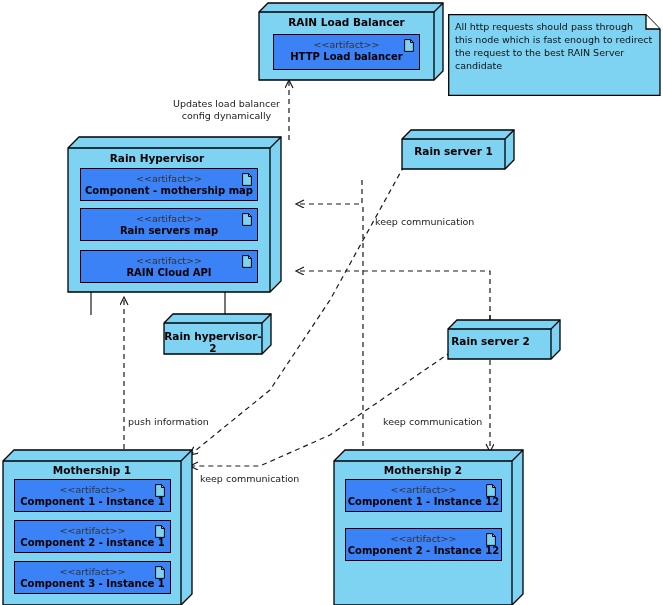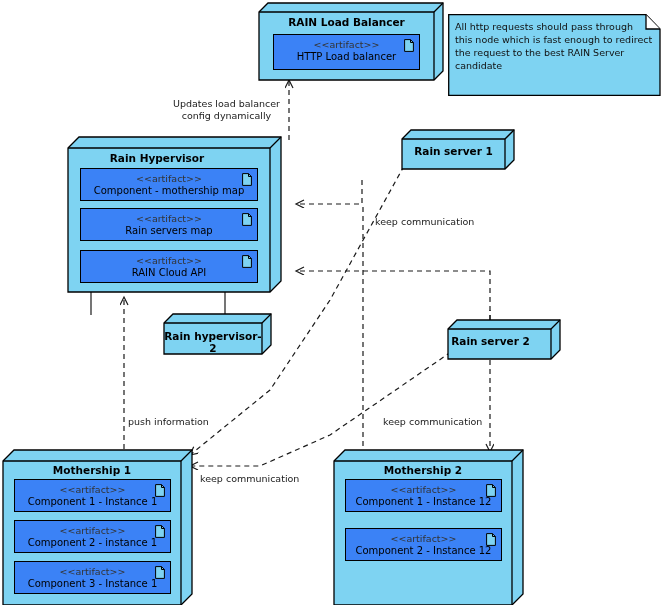--- a/index.html
+++ b/index.html
@@ -10,21 +10,21 @@
   .edge-label{position:absolute;font-size:9.5px;color:#1a1a1a;line-height:12px;
               white-space:pre;text-align:center;}
   .node{position:absolute;}
   .node .top3d,.node .side3d{position:absolute;background:#7ed3f2;
               border:1.3px solid #000;box-sizing:border-box;}
   .nodetitle{position:absolute;left:0;right:0;text-align:center;font-weight:bold;
              font-size:10.5px;color:#000;}
   .artifact{position:absolute;border:1.3px solid #000;background:#3b82f6;
             box-sizing:border-box;text-align:center;}
   .art-stereo{font-size:9.5px;color:#333;line-height:12px;margin-top:4px;}
-  .art-name{font-size:10px;font-weight:normal;color:#000;line-height:12px;}
+  .art-name{font-size:10px;font-weight:bold;color:#000;line-height:12px;}
   .doc-icon{position:absolute;right:5px;top:4px;width:10px;height:13px;}
   .note{position:absolute;}
   .note .note-body{position:absolute;left:0;top:0;width:100%;height:100%;}
   .note-text{position:absolute;left:7px;top:6px;right:8px;font-size:9.5px;
              line-height:13px;color:#111;white-space:pre-line;}
 </style>
 </head>
 <body>
 
 <div id="stage">

